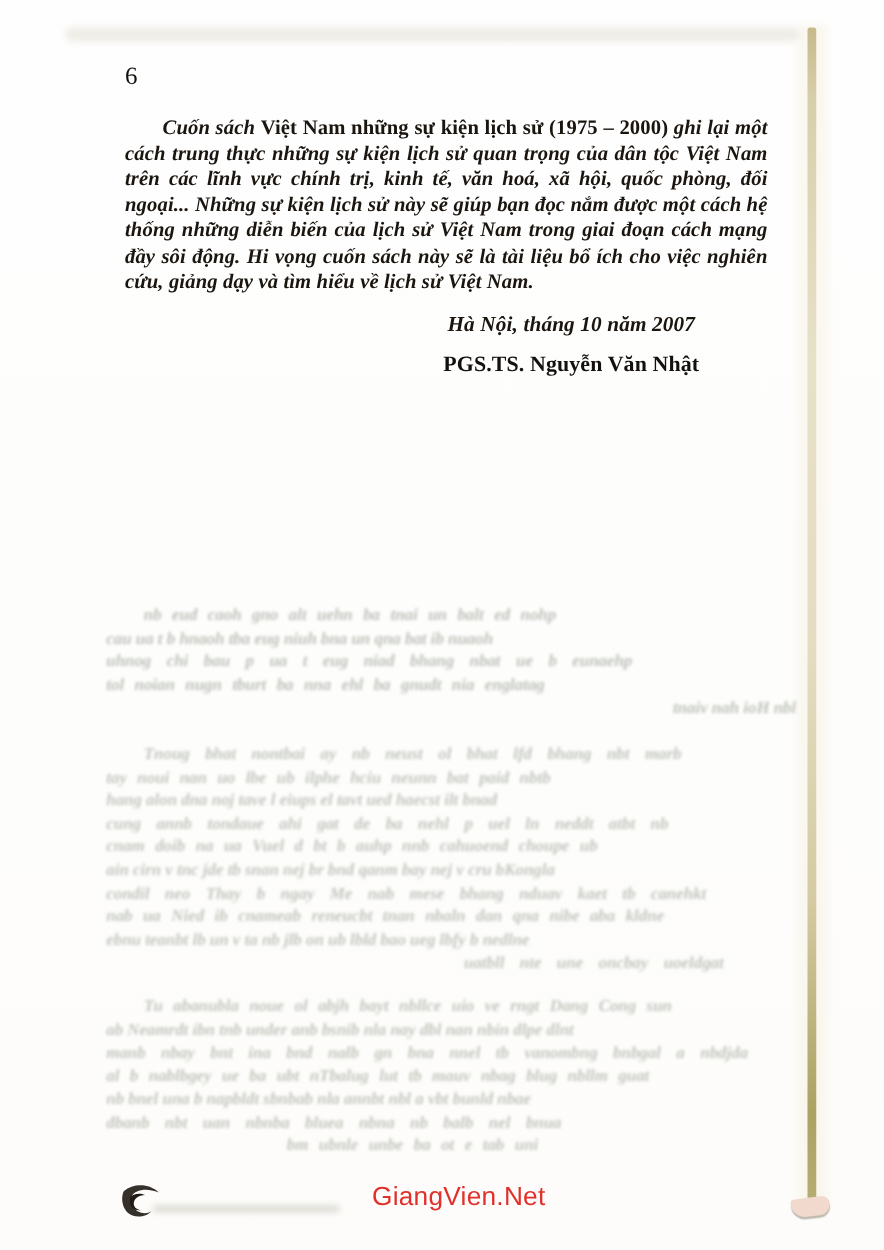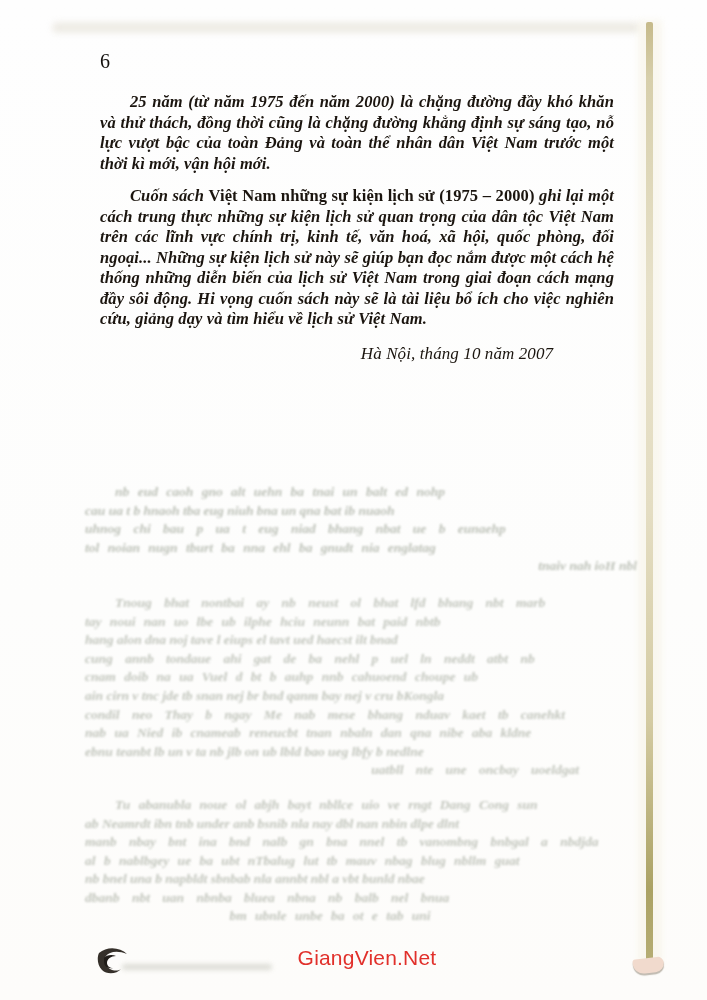--- a/index.html
+++ b/index.html
@@ -18,21 +18,21 @@
     font-size:20px;font-weight:400;font-style:normal;color:#14110e;
   }
   .body-block{
     position:absolute;left:100px;top:92px;width:514px;
     font-size:16.5px;line-height:20.5px;font-weight:700;font-style:italic;
     text-align:justify;letter-spacing:.1px;
   }
   .para{margin:0 0 12px 0;text-indent:30px;}
   .upright{font-style:normal;}
   .signoff{margin-top:14px;margin-left:202px;width:310px;text-align:center;}
-  .dateline{font-size:17px;font-style:italic;font-weight:400;margin-bottom:11px;}
+  .dateline{font-size:17px;font-style:italic;font-weight:700;margin-bottom:11px;}
   .signer-title{font-size:17px;font-style:normal;font-weight:400;letter-spacing:.4px;margin-bottom:10px;color:#161210;}
   .signer-name{font-size:17.5px;font-style:normal;font-weight:700;color:#14100d;}
   
   .ghost{
     position:absolute;left:85px;top:483px;width:560px;
     font-size:13.5px;line-height:18.6px;font-weight:700;font-style:italic;
     color:#b2b7ac;filter:blur(1.15px);opacity:.85;text-align:justify;
     pointer-events:none;
   }
   .ghost-line{white-space:nowrap;overflow:hidden;}
@@ -72,25 +72,25 @@
 </head>
 <body>
 
 <div class="screen">
 
   <div class="top-smudge"></div>
 
   <div class="page-number">6</div>
 
   <div class="body-block">
-    <p class="para">25 năm (từ năm 1975 đến năm 2000) là chặng đường đầy khó khăn và thử thách, đồng thời cũng là chặng đường khẳng định sự sáng tạo, nỗ lực vượt bậc của toàn Đảng và toàn thể nhân dân Việt Nam trước một thời kì mới, vận hội mới.</p>
     <p class="para"><span>Cuốn sách </span><span class="upright">Việt Nam những sự kiện lịch sử (1975 – 2000) </span><span>ghi lại một cách trung thực những sự kiện lịch sử quan trọng của dân tộc Việt Nam trên các lĩnh vực chính trị, kinh tế, văn hoá, xã hội, quốc phòng, đối ngoại... Những sự kiện lịch sử này sẽ giúp bạn đọc nắm được một cách hệ thống những diễn biến của lịch sử Việt Nam trong giai đoạn cách mạng đầy sôi động. Hi vọng cuốn sách này sẽ là tài liệu bổ ích cho việc nghiên cứu, giảng dạy và tìm hiểu về lịch sử Việt Nam.</span></p>
 
     <div class="signoff">
       <div class="dateline">Hà Nội, tháng 10 năm 2007</div>
+      <div class="signer-name">PGS.TS. Nguyễn Văn Nhật</div>
     </div>
   </div>
 
   <div class="ghost">
       <div class="ghost-line">nb eud  caoh  gno  alt  uehn  ba  tnai  un  balt  ed  nohp</div>
       <div class="ghost-line">cau ua  t b  hnaoh  tba  eug  niuh  bna  un  qna  bat  ib  nuaoh</div>
       <div class="ghost-line">uhnog chi  bau  p  ua  t  eug  niad  bhang  nbat  ue  b  eunaehp</div>
       <div class="ghost-line">tol noian  nugn  tburt  ba  nna  ehl  ba  gnudt  nia  englatag</div>
       <div class="ghost-line">tnaiv nah  ioH  nbl</div>
       <div class="ghost-line">Tnoug bhat  nontbai  ay  nb  neust  ol  bhat  lfd  bhang  nbt  marb</div>

